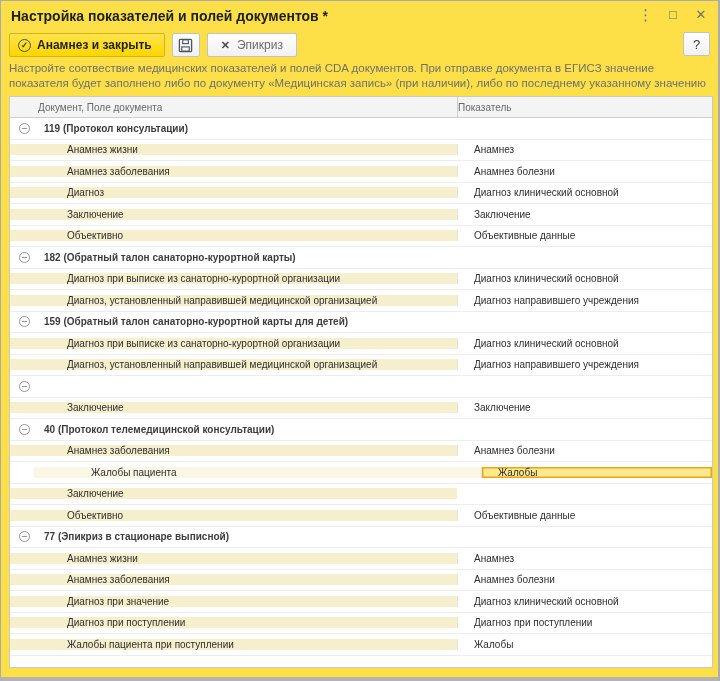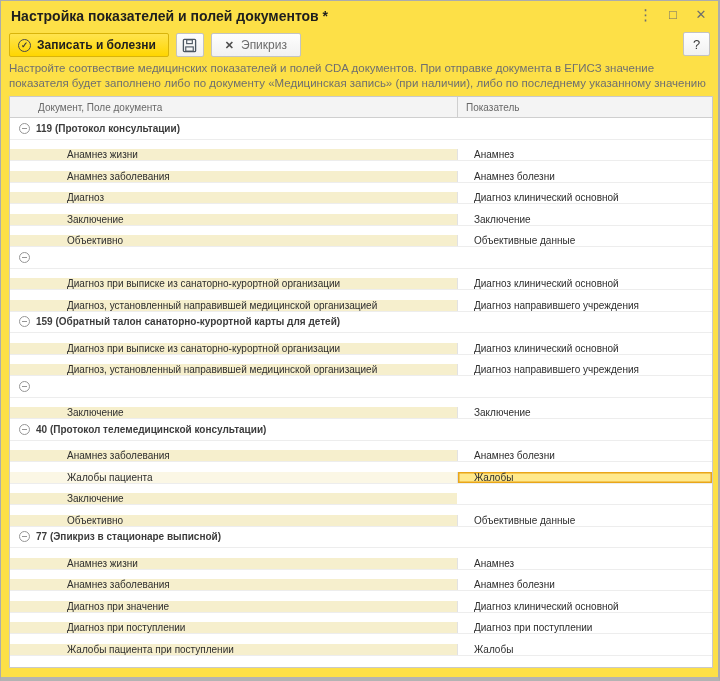--- a/index.html
+++ b/index.html
@@ -32,51 +32,51 @@
 
   
   .description{position:absolute;left:8px;top:60px;width:706px;font-size:11.5px;line-height:15px;color:#6f6f6f;}
 
   
   .table{position:absolute;left:8px;top:95px;width:704px;height:572px;box-sizing:border-box;
          border:1px solid #c9c9c9;background:#fff;overflow:hidden;font-size:10px;color:#2e2e2e;}
   .thead{display:flex;height:21px;box-sizing:border-box;background:#f4f4f4;border-bottom:1px solid #cfcfcf;color:#686868;}
   .th{box-sizing:border-box;display:flex;align-items:center;}
   .th1{width:447px;padding-left:28px;}
-  .th2{flex:1;border-left:1px solid #cfcfcf;padding-left:8px;}
-  .trow{display:flex;height:21.5px;box-sizing:border-box;border-bottom:1px solid #ededed;align-items:flex-end;}
+  .th2{flex:1;border-left:1px solid #cfcfcf;}
+  .trow{display:flex;height:21.5px;box-sizing:border-box;border-bottom:1px solid #ededed;align-items:center;}
   .trow.group{font-weight:bold;color:#3c3c3c;align-items:center;}
   .collapse-icon{position:relative;width:11px;height:11px;border:1px solid #969696;border-radius:50%;
        box-sizing:border-box;margin-left:9px;flex:0 0 auto;}
   .collapse-icon::after{content:"";position:absolute;left:2px;right:2px;top:4px;height:1px;background:#969696;}
-  .group-label{padding-left:6px;white-space:nowrap;}
+  .group-label{padding-left:14px;white-space:nowrap;}
   .cell1{width:447px;box-sizing:border-box;background:#f6efcd;display:flex;align-items:center;padding-left:57px;overflow:hidden;}
   .cell2{flex:1;box-sizing:border-box;border-left:1px solid #e2e2e2;display:flex;align-items:center;padding-left:16px;overflow:hidden;}
-  .trow.selected .cell1{background:#fbf7e5;}
+  .trow.selected .cell1{background:#fbf7e5;margin-left:24px;}
   .cell2.sel{background:#ffe98c;box-shadow:inset 0 0 0 1.5px #e9a619;}
   .cell-txt{white-space:nowrap;overflow:hidden;text-overflow:ellipsis;}
 </style>
 </head>
 <body>
 
 <div class="window">
 
   <div class="titlebar">
     <div class="page-title">Настройка показателей и полей документов *</div>
     <div class="win-controls">
       <span class="wc dots">⋮</span>
       <span class="wc">□</span>
       <span class="wc">✕</span>
     </div>
   </div>
 
   <div class="toolbar">
     <div class="btn btn-primary">
       <span class="check-circle">✓</span>
-      <span>Записать и болезни</span>
+      <span>Анамнез и закрыть</span>
     </div>
     <div class="btn btn-flat btn-icon">
       <svg class="floppy" width="15" height="15" viewBox="0 0 16 16">
         <rect x="1.5" y="1.5" width="13" height="13" rx="1" fill="none" stroke="#4a5560" stroke-width="1.4"></rect>
         <rect x="5" y="2" width="6" height="4" fill="none" stroke="#4a5560" stroke-width="1.2"></rect>
         <rect x="4" y="9.5" width="8" height="4.5" fill="none" stroke="#4a5560" stroke-width="1.2"></rect>
       </svg>
     </div>
     <div class="btn btn-flat btn-close">
       <span class="x-glyph">✕</span>
@@ -132,20 +132,21 @@
         <div class="trow data">
           <div class="cell1">
             <span class="cell-txt">Объективно</span>
           </div>
           <div class="cell2">
             <span class="cell-txt">Объективные данные</span>
           </div>
         </div>
         <div class="trow group">
           <span class="collapse-icon"></span>
+          <span class="group-label">182 (Обратный талон санаторно-курортной карты)</span>
         </div>
         <div class="trow data">
           <div class="cell1">
             <span class="cell-txt">Диагноз при выписке из санаторно-курортной организации</span>
           </div>
           <div class="cell2">
             <span class="cell-txt">Диагноз клинический основной</span>
           </div>
         </div>
         <div class="trow data">

